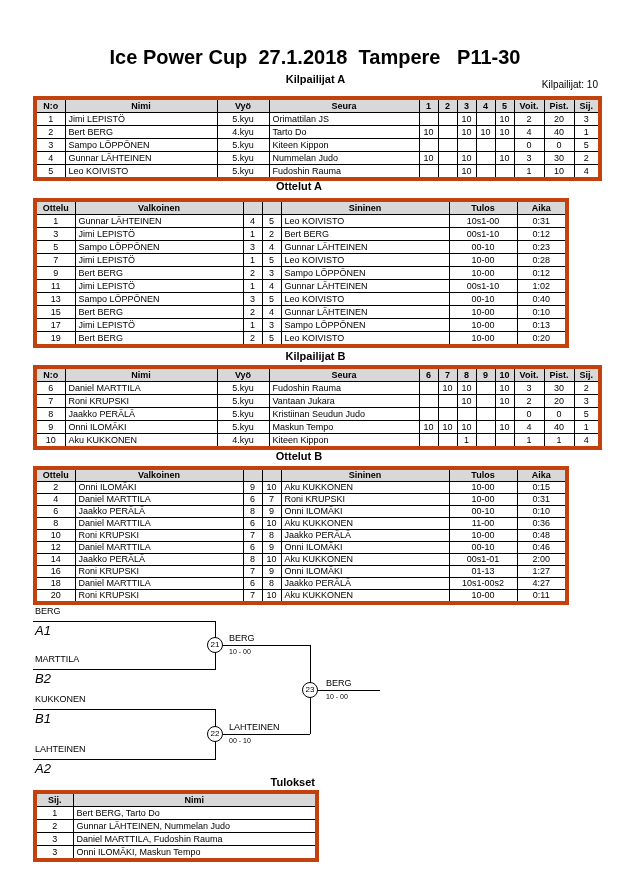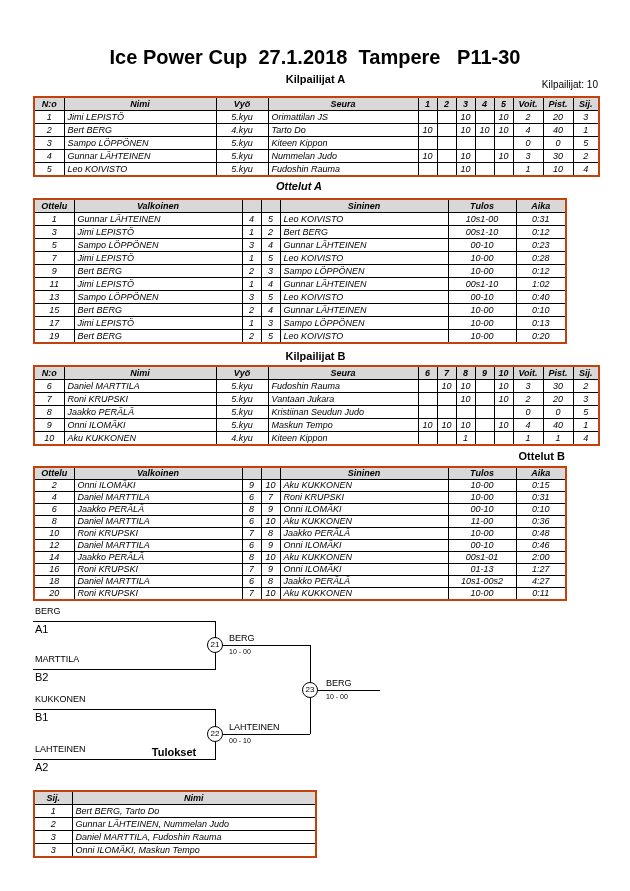--- a/index.html
+++ b/index.html
@@ -16,36 +16,35 @@
     text-align:center; font-size:20px; font-weight:bold; white-space:pre;
   }
   .sec-head {
     position:absolute; text-align:center; font-size:11px; font-weight:bold;
   }
   .kilp { position:absolute; top:69px; right:32px; font-size:10px; }
 
   table.tbl {
     position:absolute; left:33px;
     border-collapse:collapse; table-layout:fixed;
-    border:2px solid #c2410c;
-    font-style:italic;
+    border:4px solid #c2410c;
   }
   .tbl th, .tbl td {
     border:1px solid #000;
     font-size:9px; height:12px; line-height:12px;
     padding:0 2px; text-align:center;
     overflow:hidden; white-space:nowrap;
   }
   .tbl th { background:#d8d8d8; font-weight:bold; }
   .tbl.compact th, .tbl.compact td { height:11px; line-height:11px; }
   .tbl td.c-name, .tbl td.c-club, .tbl td.c-white, .tbl td.c-blue { text-align:left; padding-left:3px; }
 
   
   .b-name  { position:absolute; font-size:9px; }
-  .b-seed  { position:absolute; font-size:11px; }
+  .b-seed  { position:absolute; font-size:13px;font-style:italic; }
   .b-line  { position:absolute; height:0; border-top:1px solid #000; }
   .b-vline { position:absolute; width:0; border-left:1px solid #000; }
   .b-circle {
     position:absolute; width:16px; height:16px; border:1px solid #000;
     border-radius:50%; background:#fff; font-size:8px; line-height:14px;
     text-align:center; z-index:2;
   }
   .b-win   { position:absolute; font-size:9px; }
   .b-score { position:absolute; font-size:7px; }
 </style>
@@ -157,21 +156,21 @@
           <td class="c-c3">10</td>
           <td class="c-c4"></td>
           <td class="c-c5"></td>
           <td class="c-wins">1</td>
           <td class="c-points">10</td>
           <td class="c-place">4</td>
         </tr>
       </tbody>
   </table>
 
-  <div class="sec-head" style="top:170px;left:33px;width:532px;font-style:italic;">Ottelut A</div>
+  <div class="sec-head" style="top:170px;left:33px;width:532px;">Ottelut A</div>
 
   <table class="tbl" style="top:188px;width:532px;">
     <colgroup>
       <col style="width:40px">
         <col style="width:168px">
         <col style="width:19px">
         <col style="width:19px">
       <col style="width:168px">
         <col style="width:68px">
         <col style="width:50px">
@@ -381,21 +380,21 @@
           <td class="c-c8">1</td>
           <td class="c-c9"></td>
           <td class="c-c10"></td>
           <td class="c-wins">1</td>
           <td class="c-points">1</td>
           <td class="c-place">4</td>
         </tr>
       </tbody>
   </table>
 
-  <div class="sec-head" style="top:440px;left:33px;width:532px;text-align:right;">Ottelut B</div>
+  <div class="sec-head" style="top:440px;left:33px;width:532px;">Ottelut B</div>
 
   <table class="tbl compact" style="top:456px;width:532px;">
     <colgroup>
       <col style="width:40px">
         <col style="width:168px">
         <col style="width:19px">
         <col style="width:19px">
       <col style="width:168px">
         <col style="width:68px">
         <col style="width:50px">
@@ -532,21 +531,21 @@
   <div class="b-line" style="left:223px;top:724px;width:87px;"></div>
   <div class="b-win" style="left:229px;top:712px;">LAHTEINEN</div>
   <div class="b-score" style="left:229px;top:727px;">00 - 10</div>
 
   <div class="b-vline" style="left:310px;top:635px;height:89px;"></div>
   <div class="b-circle" style="left:302px;top:672px;">23</div>
   <div class="b-line" style="left:318px;top:680px;width:62px;"></div>
   <div class="b-win" style="left:326px;top:668px;">BERG</div>
   <div class="b-score" style="left:326px;top:683px;">10 - 00</div>
 
-  <div class="sec-head" style="top:736px;left:33px;width:282px;">Tulokset</div>
+  <div class="sec-head" style="top:766px;left:33px;width:282px;text-align:right;">Tulokset</div>
 
   <table class="tbl" style="top:780px;width:282px;">
     <colgroup>
       <col style="width:38px">
         <col style="width:244px">
     </colgroup>
     <thead>
         <tr>
           <th>Sij.</th>
           <th>Nimi</th>

